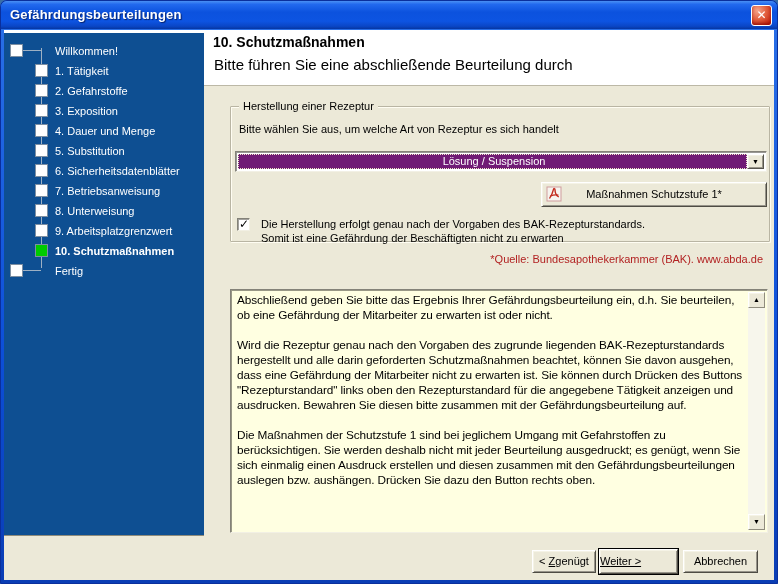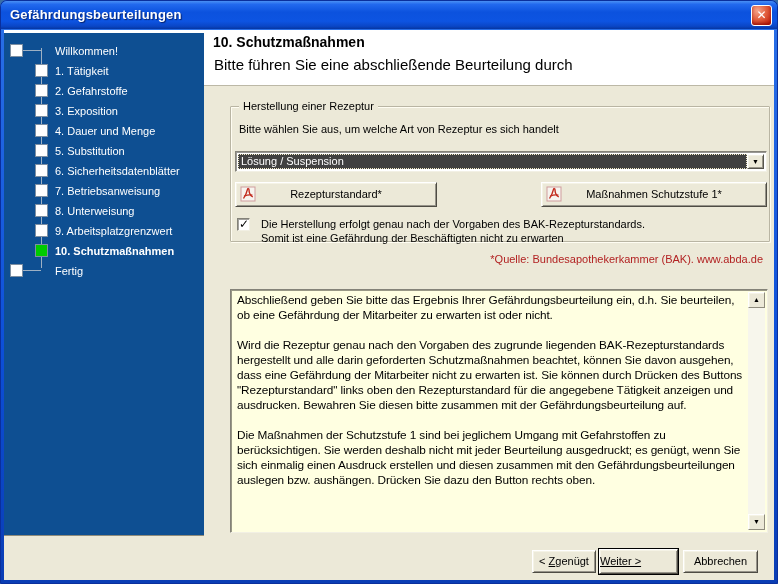--- a/index.html
+++ b/index.html
@@ -43,23 +43,23 @@
 
   .groupbox { position:absolute; left:226px; top:76px; width:540px; height:136px;
     border:1px solid #b9b5a3; border-radius:1px;
     box-shadow:inset 1px 1px 0 #fffdf2, 1px 1px 0 #fffdf2; }
   .legend { position:absolute; top:-7px; left:8px; background:#ece9d8; padding:0 4px; font-size:11px; }
   .prompt { position:absolute; left:8px; top:16px; font-size:11px; }
 
   .combo { position:absolute; left:4px; top:44px; width:532px; height:21px; background:#fff;
     border:1px solid; border-color:#848278 #f2f0e4 #f2f0e4 #848278;
     box-shadow:inset 1px 1px 0 rgba(70,68,60,.55); padding:2px; cursor:pointer; }
-  .combo-value { position:absolute; left:2px; top:2px; bottom:2px; right:19px; background:#404040;
+  .combo-value { position:absolute; left:2px; top:2px; bottom:2px; right:19px; background:#701a75;
     color:#fff; line-height:15px; padding-left:3px; outline:1px dotted #efe9c8; outline-offset:-1px;
-    white-space:nowrap; overflow:hidden; }
+    white-space:nowrap; overflow:hidden;text-align:center; }
   .combo-arrow { position:absolute; right:2px; top:2px; bottom:2px; width:17px; background:#ece9d8;
     border:1px solid; border-color:#fff #58564e #58564e #fff;
     box-shadow:inset 1px 1px 0 #f3f1e4, inset -1px -1px 0 #99968a;
     font-size:7px; line-height:14px; text-align:center; color:#000; cursor:pointer; }
 
   .raised { background:#ece9d8; border:1px solid; border-color:#fff #4e4c44 #4e4c44 #fff;
     box-shadow:inset 1px 1px 0 #f5f3e6, inset -1px -1px 0 #97948a; cursor:pointer; }
   .pbtn { position:absolute; top:75px; height:25px; }
   .pbtn .pbtn-label { display:block; text-align:center; line-height:23px; font-size:11px; white-space:nowrap; }
   .pbtn-1 { left:4px; width:202px; }
@@ -172,28 +172,20 @@
 
     <div class="groupbox">
       <span class="legend">Herstellung einer Rezeptur</span>
       <div class="prompt">Bitte wählen Sie aus, um welche Art von Rezeptur es sich handelt</div>
 
       <div class="combo">
         <div class="combo-value">Lösung / Suspension</div>
         <div class="combo-arrow">▼</div>
       </div>
 
-      <div class="pbtn pbtn-1 raised">
-        <svg class="pdf-icon" viewBox="0 0 16 16">
-          <rect x="1" y="1" width="14" height="14" fill="#f7f4ef" stroke="#cf9d9d" stroke-width="1"></rect>
-          <path d="M3.5 12.5 C6 8.5 7 5.5 7.4 3.6 C7.7 2.2 9 2.2 9 3.8 C9 6.5 10.2 9.5 12.8 11" stroke="#c22a1c" fill="none" stroke-width="1.4"></path>
-          <path d="M4 10.2 C7 9 10.2 8.6 12.4 9.2" stroke="#c22a1c" fill="none" stroke-width="1.2"></path>
-        </svg>
-        <span class="pbtn-label">Rezepturstandard*</span>
-      </div>
 
       <div class="pbtn pbtn-2 raised">
         <svg class="pdf-icon" viewBox="0 0 16 16">
           <rect x="1" y="1" width="14" height="14" fill="#f7f4ef" stroke="#cf9d9d" stroke-width="1"></rect>
           <path d="M3.5 12.5 C6 8.5 7 5.5 7.4 3.6 C7.7 2.2 9 2.2 9 3.8 C9 6.5 10.2 9.5 12.8 11" stroke="#c22a1c" fill="none" stroke-width="1.4"></path>
           <path d="M4 10.2 C7 9 10.2 8.6 12.4 9.2" stroke="#c22a1c" fill="none" stroke-width="1.2"></path>
         </svg>
         <span class="pbtn-label">Maßnahmen Schutzstufe 1*</span>
       </div>
 

